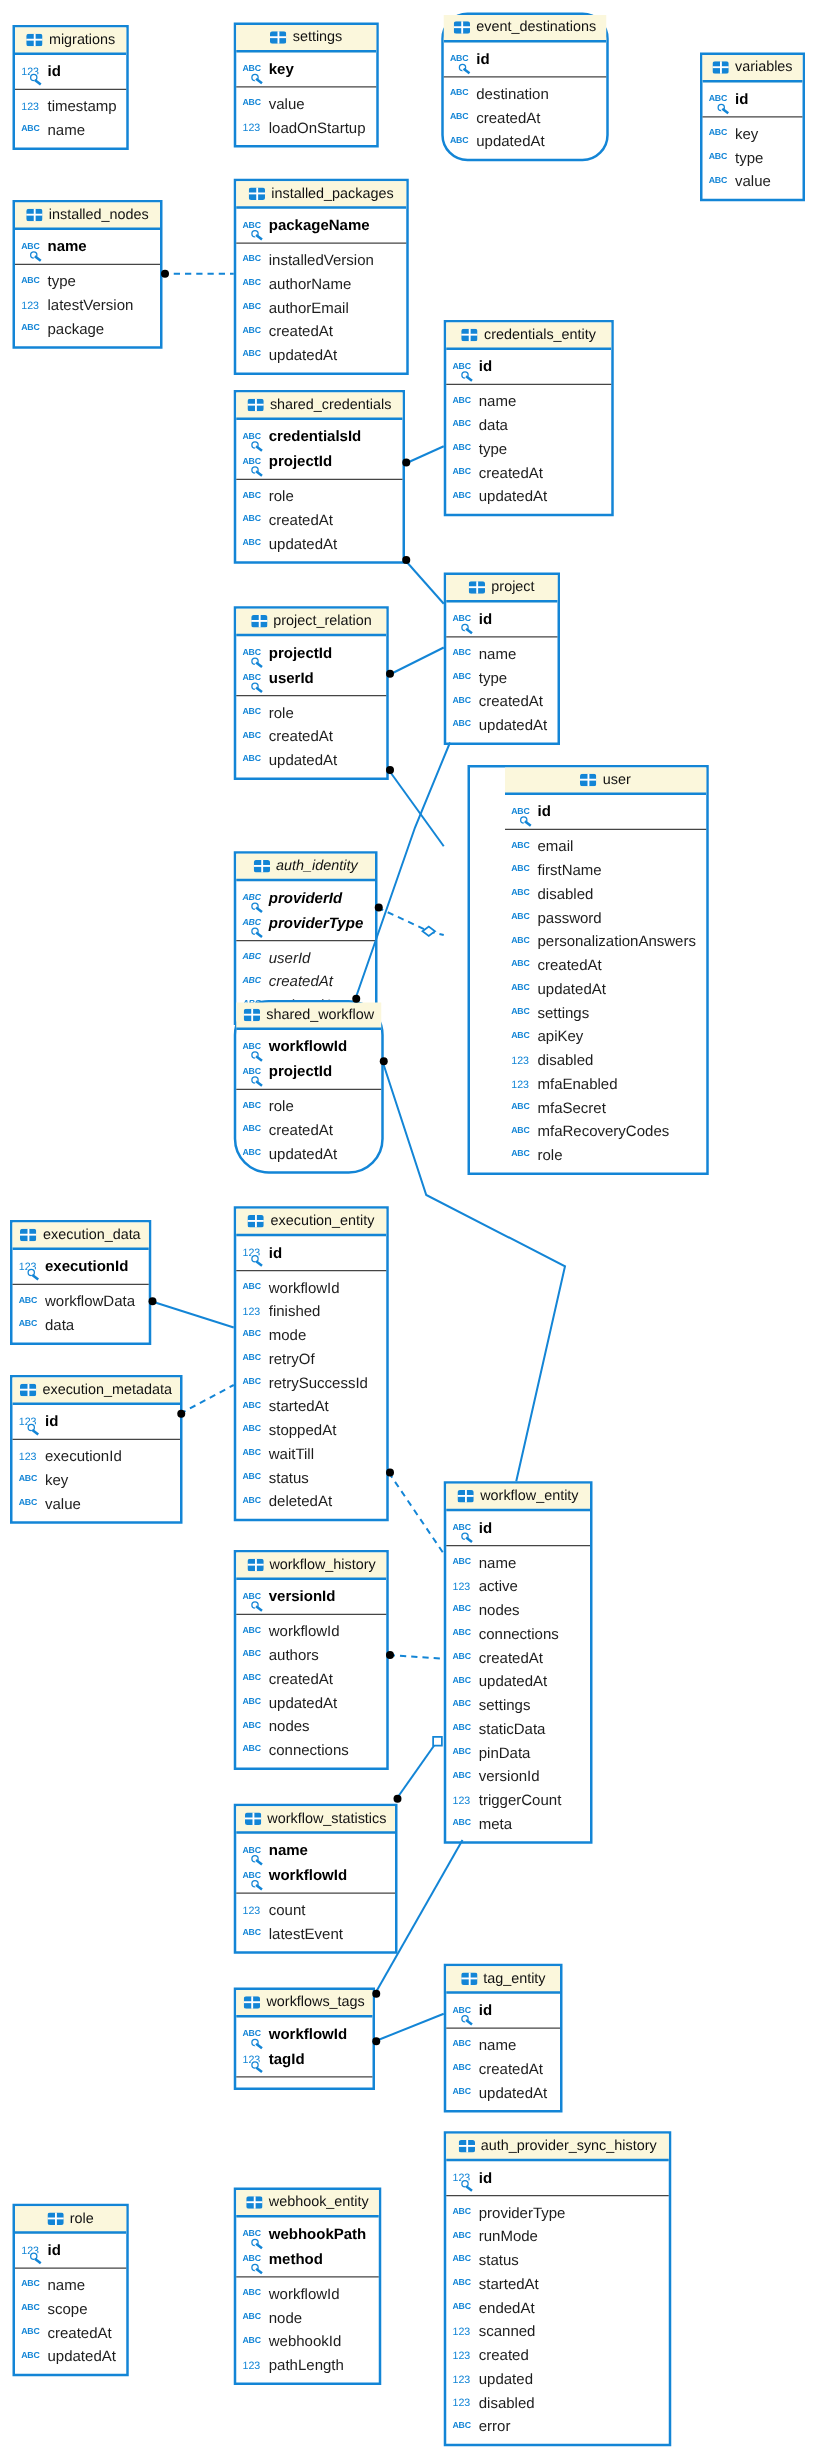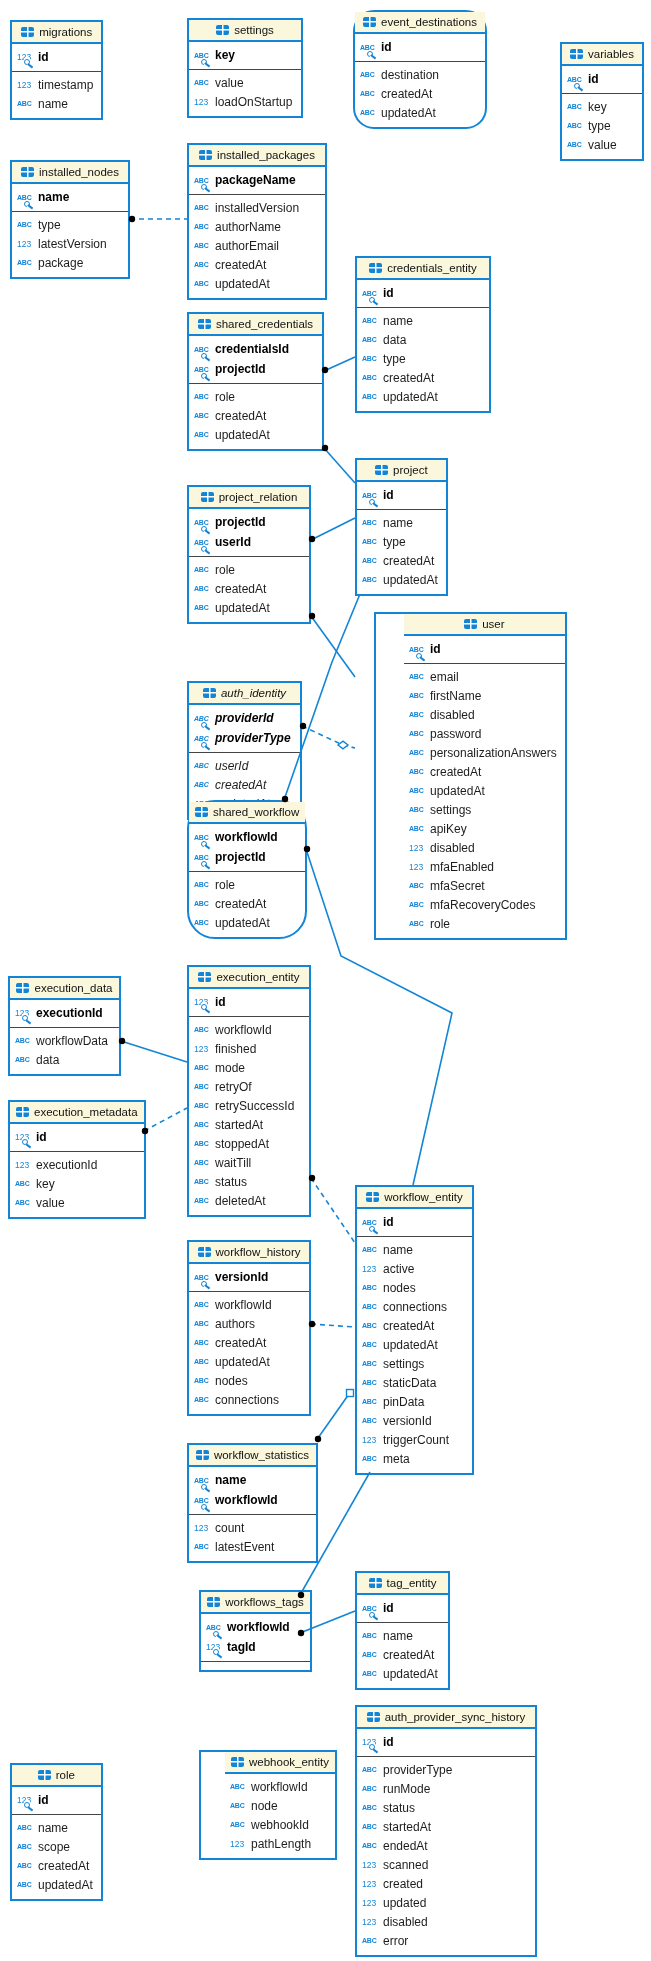--- a/index.html
+++ b/index.html
@@ -946,21 +946,21 @@
           <span class="fname">count</span>
         </div>
         <div class="row">
           <span class="ticon str">
             <span class="glyph">ABC</span>
           </span>
           <span class="fname">latestEvent</span>
         </div>
       </div>
     </div>
-    <div class="tbl" style="left: 187px; top: 1590px; min-width: 113px; margin-left: 12px;">
+    <div class="tbl" style="left: 187px; top: 1590px; min-width: 113px;">
       <div class="hdr">
         <span class="grid-icon"></span>
         <span class="tname">workflows_tags</span>
       </div>
       <div class="sec pksec">
         <div class="row pk">
           <span class="ticon str">
             <span class="glyph">ABC</span>
             <span class="key"></span>
           </span>
@@ -1045,24 +1045,40 @@
           <span class="fname">createdAt</span>
         </div>
         <div class="row">
           <span class="ticon str">
             <span class="glyph">ABC</span>
           </span>
           <span class="fname">updatedAt</span>
         </div>
       </div>
     </div>
-    <div class="tbl" style="left: 199px; top: 1750px; min-width: 118px; padding-left: 24px;">
+    <div class="tbl" style="left: 187px; top: 1750px; min-width: 118px;">
       <div class="hdr">
         <span class="grid-icon"></span>
         <span class="tname">webhook_entity</span>
+      </div>
+      <div class="sec pksec">
+        <div class="row pk">
+          <span class="ticon str">
+            <span class="glyph">ABC</span>
+            <span class="key"></span>
+          </span>
+          <span class="fname">webhookPath</span>
+        </div>
+        <div class="row pk">
+          <span class="ticon str">
+            <span class="glyph">ABC</span>
+            <span class="key"></span>
+          </span>
+          <span class="fname">method</span>
+        </div>
       </div>
       <div class="sec fsec">
         <div class="row">
           <span class="ticon str">
             <span class="glyph">ABC</span>
           </span>
           <span class="fname">workflowId</span>
         </div>
         <div class="row">
           <span class="ticon str">

